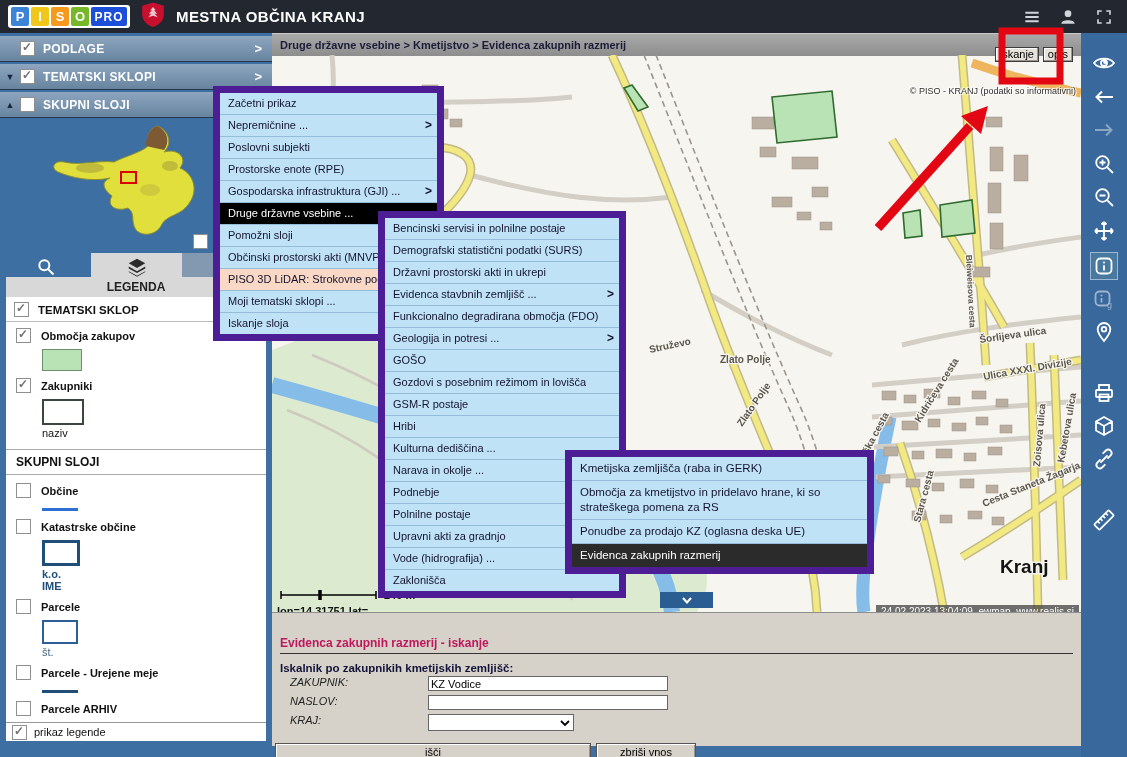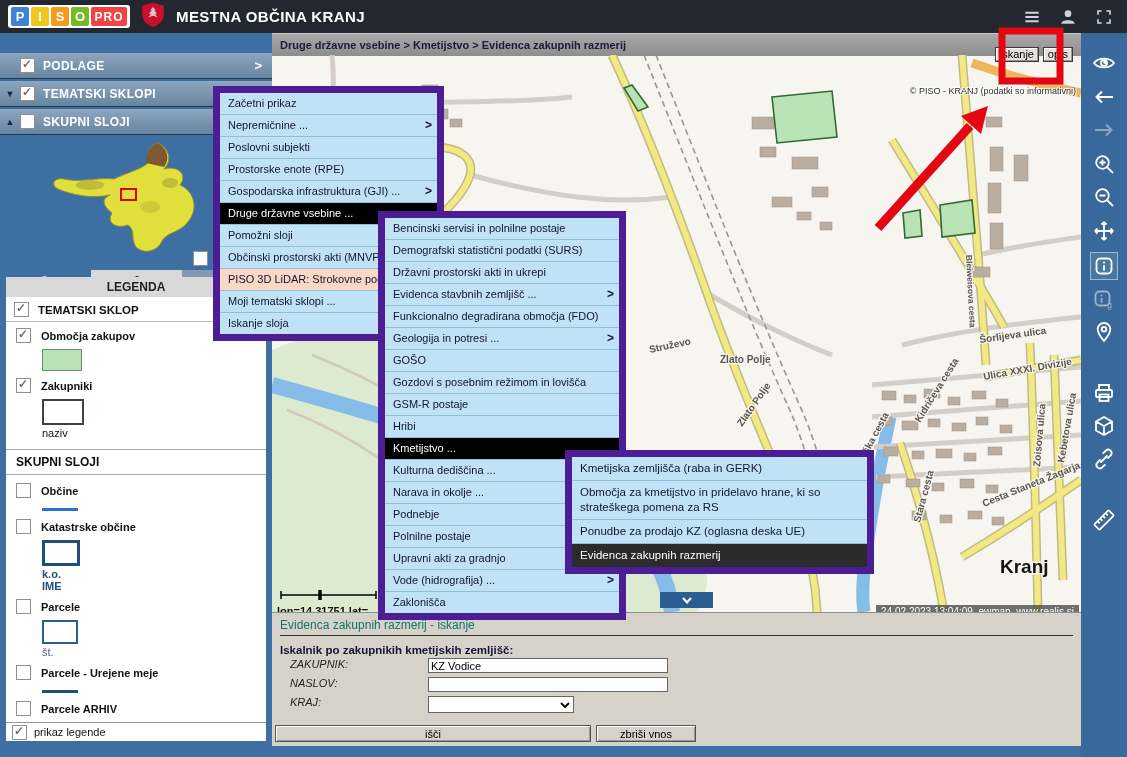--- a/index.html
+++ b/index.html
@@ -4,30 +4,30 @@
 <style>
   html,body{margin:0;padding:0}
   body{width:1127px;height:757px;position:relative;overflow:hidden;background:#3d6fa3;
        font-family:"Liberation Sans",sans-serif;-webkit-font-smoothing:antialiased}
   
   #header{position:absolute;left:0;top:0;width:1127px;height:33px;background:#23272f;display:flex;align-items:center}
   .logo-wrap{display:flex;align-items:center;background:#fff;border-radius:3px;padding:2px 3px;margin-left:8px}
   .logo-tile{width:18px;height:19px;border-radius:2px;margin-right:2px;color:#fff;font-weight:bold;
              font-size:13px;display:flex;align-items:center;justify-content:center}
   .t-p{background:#3c85d6}.t-i{background:#f0c81c}.t-s{background:#f59a1d}.t-o{background:#76b82a}
-  .t-pro{background:#ef4444;width:36px;letter-spacing:1px;margin-right:0;font-size:12px}
+  .t-pro{background:#1d4ed8;width:36px;letter-spacing:1px;margin-right:0;font-size:12px}
   .coat{margin-left:10px}
   #header .title{color:#fff;font-weight:bold;font-size:15px;letter-spacing:.4px;margin-left:10px}
   .hicons{margin-left:auto;display:flex;align-items:center;gap:14px;margin-right:12px}
   .hicon{width:22px;height:22px;display:flex;align-items:center;justify-content:center;cursor:pointer}
   
   #sidebar{position:absolute;left:0;top:33px;width:272px;height:724px;background:#3d6fa3}
   .sec-row{position:relative;height:25px;margin:0 0 2px 0;display:flex;align-items:center;
            background:linear-gradient(#8ea6c0,#67849f);border-bottom:1px solid #24364e;cursor:pointer}
-  .sec-row:first-child{margin-top:20px}
+  .sec-row:first-child{margin-top:3px}
   .sec-tri{width:20px;text-align:center;color:#16263c;font-size:9px}
   .sec-row .cb{margin-right:8px}
   .sec-label{color:#fff;font-weight:bold;font-size:12px;letter-spacing:.3px}
   .sec-arrow{position:absolute;right:10px;color:#fff;font-weight:bold;font-size:13px}
   .cb{display:inline-block;width:13px;height:13px;background:#fff;border:1px solid #8f8f8f;
       position:relative;flex:none;cursor:pointer}
   .cb.on::after{content:"✓";position:absolute;left:1px;top:-2px;font-size:12px;font-weight:bold;color:#707070}
   #overview{position:relative;height:133px}
   .detail-row{position:absolute;left:0;right:0;bottom:4px;text-align:right;color:#fff;font-size:10px}
   .detail-row .cb{vertical-align:-3px;margin-right:6px}
@@ -90,21 +90,21 @@
   #menu2{left:378px;top:211px;width:234px}
   #menu3{left:565px;top:450px;width:295px;font-size:11.5px}
   #menu3 .mi{height:auto;line-height:15px;padding:4px 10px 4px 8px;white-space:normal}
   #menu3 .mi.active{background:#2b2b2b;color:#fff}
   
   #toolbar{position:absolute;left:1081px;top:33px;width:46px;height:724px;background:#38689c}
   .tool{position:absolute;left:10px;width:26px;height:26px;display:flex;align-items:center;justify-content:center;cursor:pointer}
   .tool.sel{background:#49799f;outline:1px solid #9db8d2}
   
   #bottompanel{position:absolute;left:272px;top:612px;width:809px;height:133px;background:#d6d2c9;border-top:1px solid #8f8f8f}
-  #bp-title{margin:5px 8px 0 8px;font-weight:normal;font-size:12px;color:#0f766e}
+  #bp-title{margin:23px 8px 0 8px;font-weight:bold;font-size:12px;color:#be185d}
   #bp-rule{margin:3px 8px 0 8px;border-top:1px solid #333}
   #bp-finder{margin:8px 8px 2px 8px;font-weight:bold;font-size:11.5px;color:#13133a}
   .bp-row{display:flex;align-items:flex-start;margin:2px 8px 0 18px;height:17px}
   .bp-label{width:138px;font-style:italic;font-size:11px;color:#222}
   .bp-input{width:234px;height:13px;border:1px solid #666;font-size:11px;font-family:"Liberation Sans",sans-serif;padding:0 2px;background:#fff}
   .bp-select{width:144px;height:15px;border:1px solid #666;background:#fff;position:relative;cursor:pointer}
   .bp-select svg{position:absolute;right:3px;top:4px}
   .bp-btnrow{display:flex;gap:5px;margin:12px 8px 0 3px}
   .bp-btn{height:17px;background:#d6d2c9;border:1px solid #555;font-size:11px;color:#000;
           font-family:"Liberation Sans",sans-serif;cursor:pointer;box-shadow:inset 1px 1px 0 #fff,inset -1px -1px 0 #9a968c}
@@ -445,21 +445,20 @@
   <div class="mi"><span>Bencinski servisi in polnilne postaje</span></div>
   <div class="mi"><span>Demografski statistični podatki (SURS)</span></div>
   <div class="mi"><span>Državni prostorski akti in ukrepi</span></div>
   <div class="mi"><span>Evidenca stavbnih zemljišč ...</span><span class="sub-arrow">&gt;</span></div>
   <div class="mi"><span>Funkcionalno degradirana območja (FDO)</span></div>
   <div class="mi"><span>Geologija in potresi ...</span><span class="sub-arrow">&gt;</span></div>
   <div class="mi"><span>GOŠO</span></div>
   <div class="mi"><span>Gozdovi s posebnim režimom in lovišča</span></div>
   <div class="mi"><span>GSM-R postaje</span></div>
   <div class="mi"><span>Hribi</span></div>
-  <div class="mi active"><span>Kmetijstvo ...</span></div>
   <div class="mi"><span>Kulturna dediščina ...</span></div>
   <div class="mi"><span>Narava in okolje ...</span></div>
   <div class="mi"><span>Podnebje</span></div>
   <div class="mi"><span>Polnilne postaje</span></div>
   <div class="mi"><span>Upravni akti za gradnjo</span></div>
   <div class="mi"><span>Vode (hidrografija) ...</span><span class="sub-arrow">&gt;</span></div>
   <div class="mi"><span>Zaklonišča</span></div>
 </div>
 
 <div class="menu" id="menu3">

